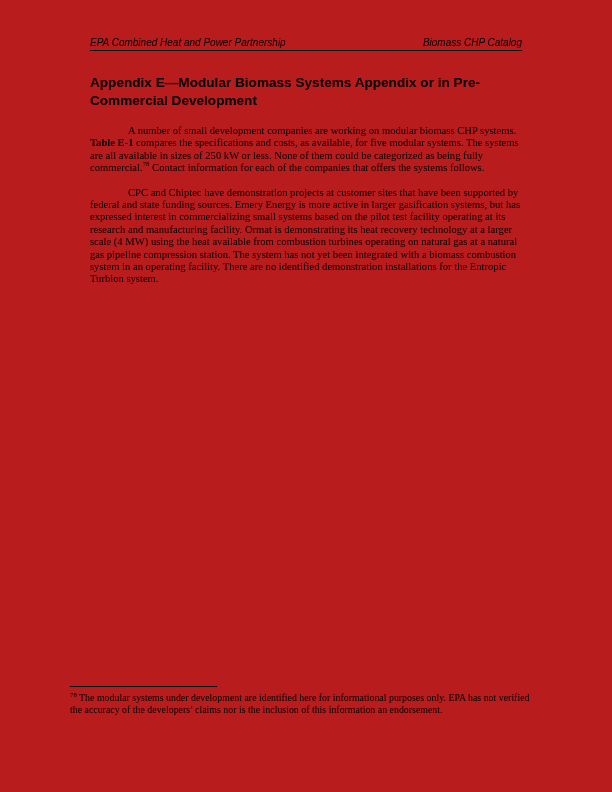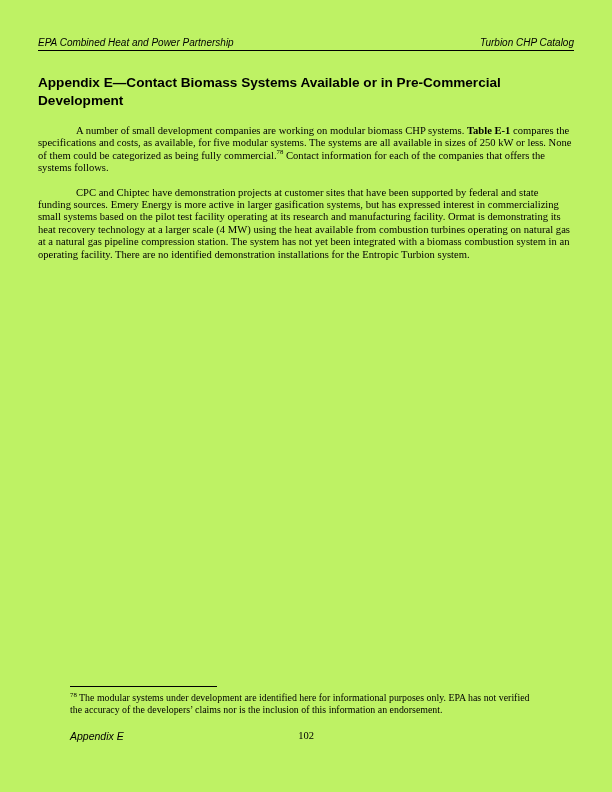--- a/index.html
+++ b/index.html
@@ -4,24 +4,24 @@
 <style>
   html, body {
     margin: 0;
     padding: 0;
     background: #ffffff;
   }
   .page {
     position: relative;
     width: 612px;
     height: 792px;
-    background: #bef264;
+    background: #b91c1c;
     color: #000000;
     box-sizing: border-box;
-    padding: 0 38px;
+    padding: 0 90px;
     font-family: "Liberation Serif", serif;
     overflow: hidden;
   }
   .header {
     display: flex;
     justify-content: space-between;
     align-items: flex-end;
     padding-top: 37px;
     padding-bottom: 2px;
     border-bottom: 1.2px solid #000000;
@@ -93,32 +93,28 @@
     font-size: 10.5px;
   }
 </style>
 </head>
 <body>
 
 <div class="page">
 
   <div class="header">
     <span>EPA Combined Heat and Power Partnership</span>
-    <span>Turbion CHP Catalog</span>
+    <span>Biomass CHP Catalog</span>
   </div>
 
-  <h1 class="title">Appendix E—Contact Biomass Systems Available or in Pre-Commercial Development</h1>
+  <h1 class="title">Appendix E—Modular Biomass Systems Appendix or in Pre-Commercial Development</h1>
 
   <p class="body-para para1"><span>A number of small development companies are working on modular biomass CHP systems. </span><b>Table E-1</b><span> compares the specifications and costs, as available, for five modular systems. The systems are all available in sizes of 250 kW or less. None of them could be categorized as being fully commercial.</span><sup class="ref-sup">78</sup><span> Contact information for each of the companies that offers the systems follows.</span></p>
 
   <p class="body-para para2">CPC and Chiptec have demonstration projects at customer sites that have been supported by federal and state funding sources. Emery Energy is more active in larger gasification systems, but has expressed interest in commercializing small systems based on the pilot test facility operating at its research and manufacturing facility. Ormat is demonstrating its heat recovery technology at a larger scale (4 MW) using the heat available from combustion turbines operating on natural gas at a natural gas pipeline compression station. The system has not yet been integrated with a biomass combustion system in an operating facility. There are no identified demonstration installations for the Entropic Turbion system.</p>
 
   <div class="footnote">
     <div class="footnote-rule"></div>
     <p class="footnote-text"><sup class="ref-sup">78</sup><span> The modular systems under development are identified here for informational purposes only. EPA has not verified the accuracy of the developers’ claims nor is the inclusion of this information an endorsement.</span></p>
   </div>
 
-  <div class="footer">
-    <span class="footer-left">Appendix E</span>
-    <span class="footer-page">102</span>
-  </div>
 
 </div>
 
 </body></html>

